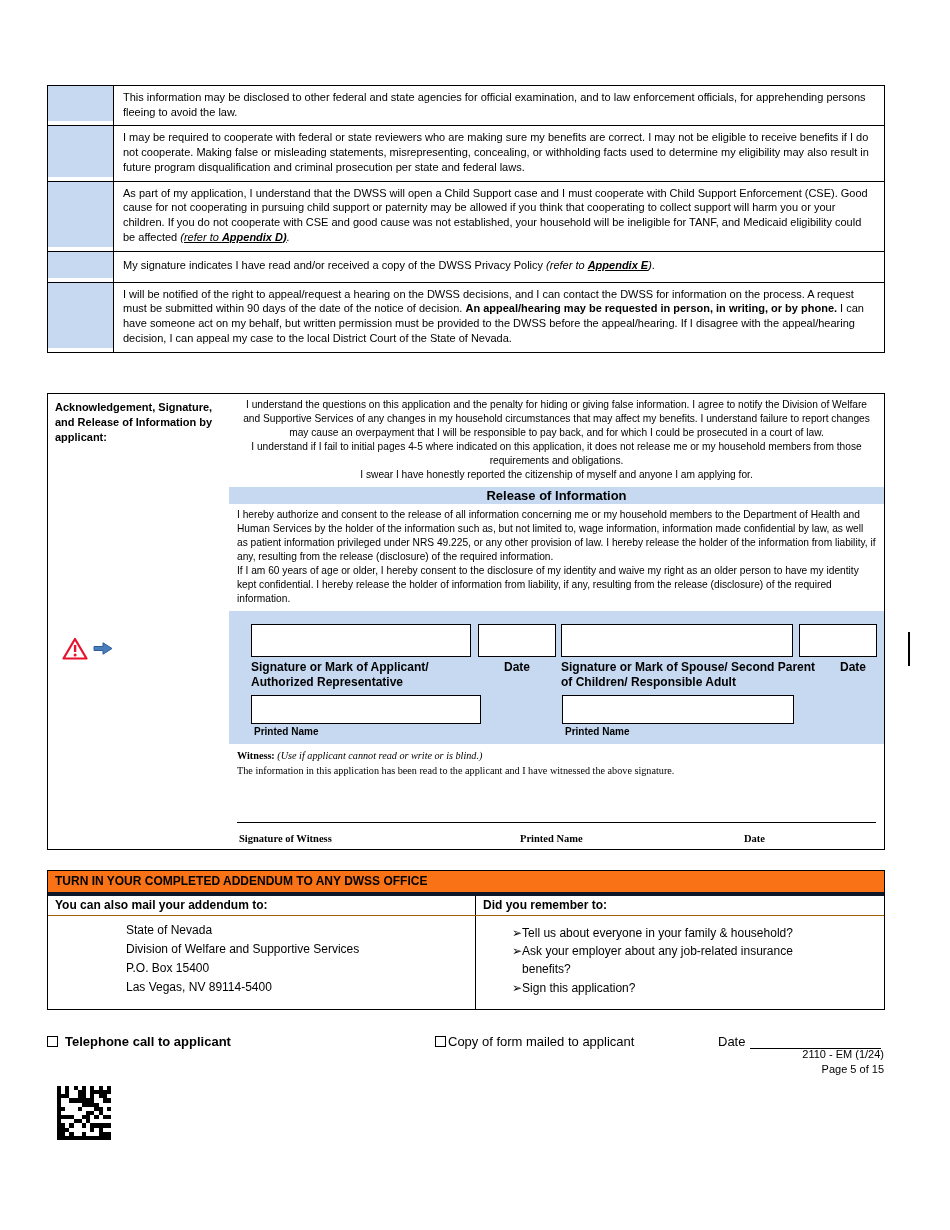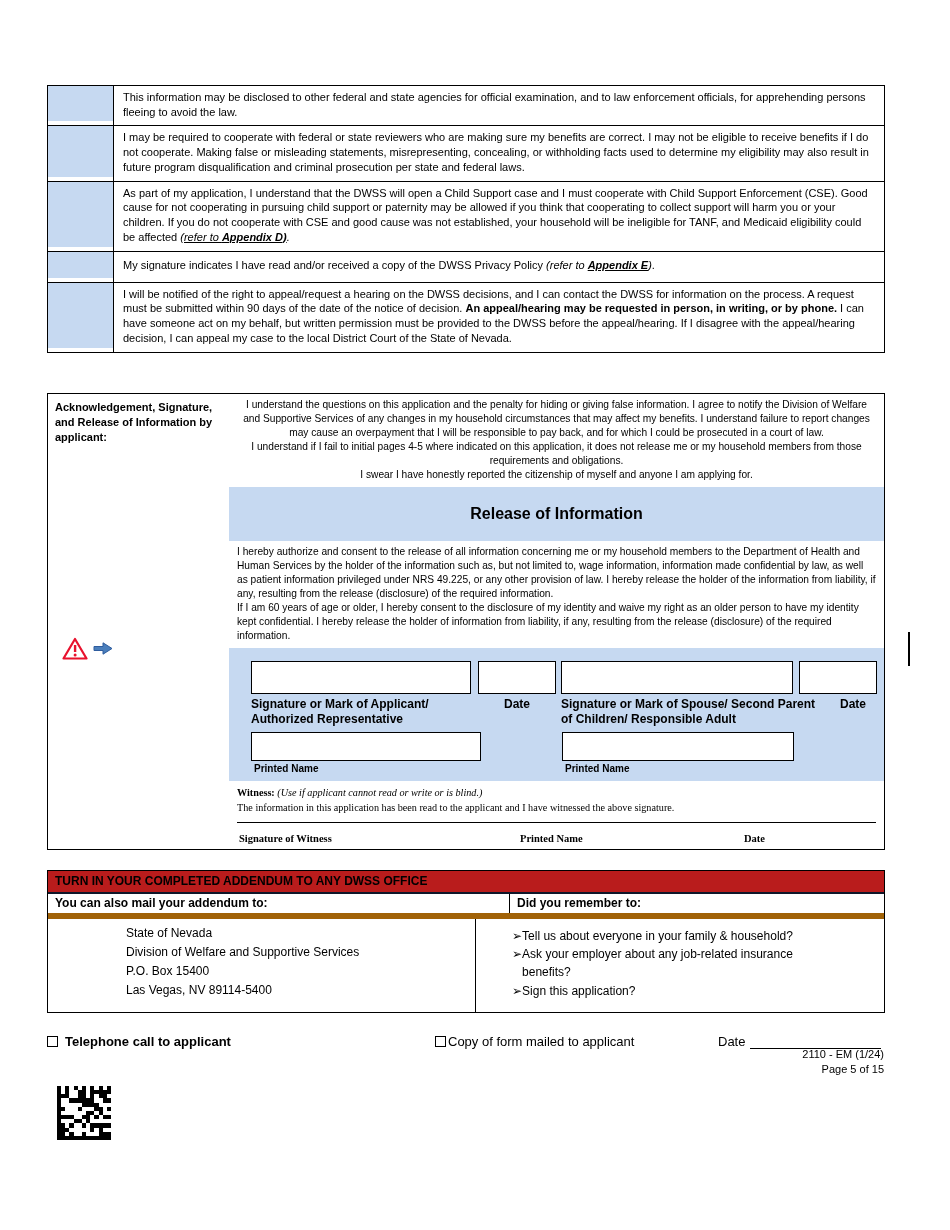--- a/index.html
+++ b/index.html
@@ -14,21 +14,21 @@
   .notice-check { width:66px; min-width:66px; border-right:1px solid #000; position:relative; background:#fff; }
   .check-fill { position:absolute; left:0; right:0; top:0; bottom:4px; background:#c6d9f1; }
   .notice-text { flex:1; padding:4px 9px 6px 9px; font-size:11px; line-height:1.34; display:flex; flex-direction:column; justify-content:center; }
 
   
   .ack-box { position:absolute; left:47px; top:393px; width:838px; height:457px; border:1px solid #000; background:#fff; }
   .ack-label { position:absolute; left:7px; top:6px; width:174px; font-weight:bold; font-size:11px; line-height:1.35; }
   .ack-warning { position:absolute; left:14px; top:243px; display:flex; align-items:center; gap:5px; }
   .ack-right { position:absolute; left:181px; top:0; right:0; bottom:0; display:flex; flex-direction:column; }
   .ack-intro { padding:4px 8px 2px 8px; font-size:10.2px; line-height:1.37;text-align:center; }
-  .release-header { background:#c6d9f1; font-weight:bold; font-size:16px; text-align:center; padding:18px 0; margin-top:3px; }
+  .release-header { background:#c6d9f1; font-weight:bold; font-size:13px; text-align:center; padding:1px 0; margin-top:3px; }
   .release-text { padding:4px 8px 5px 8px; font-size:10.2px; line-height:1.37; }
 
   .sig-block { background:#c6d9f1; padding:13px 7px 3px 22px; margin-top:0; }
   .sigrow1 { display:flex; }
   .sbox { background:#fff; border:1px solid #000; height:33px; }
   .b-sig1 { width:220px; }
   .b-date1 { width:78px; margin-left:7px; }
   .b-sig2 { width:232px; margin-left:5px; }
   .b-date2 { flex:1; margin-left:6px; }
   .siglabels1 { display:flex; font-weight:bold; font-size:12px; line-height:1.28; margin-top:3px; }
@@ -44,22 +44,22 @@
   .l-p2 { padding-left:3px; }
 
   .witness { flex:1; display:flex; flex-direction:column; padding:5px 8px 0 8px; font-size:10.2px; line-height:1.45;font-family:Liberation Serif, serif; }
   .witness-sigline { margin-top:auto; border-top:1px solid #000; display:flex; font-weight:bold; font-size:10.5px; padding:8px 2px 3px 2px; }
   .w1 { width:281px; } .w2 { width:224px; } .w3 { flex:1; }
 
   .change-bar { position:absolute; left:908px; top:632px; width:2px; height:34px; background:#000; }
 
   
   .turnin { position:absolute; left:47px; top:870px; width:838px; border:1px solid #000; background:#fff; }
-  .ti-header { background:#b91c1c; font-weight:bold; font-size:12px; padding:3px 7px 4px 7px; border-bottom:2px solid #0f172a; }
-  .ti-sub { display:flex; border-bottom:6px solid #a16207; font-weight:bold; font-size:12px;gap:34px; }
+  .ti-header { background:#f97316; font-weight:bold; font-size:12px; padding:3px 7px 4px 7px; border-bottom:4px solid #0f172a; }
+  .ti-sub { display:flex; border-bottom:1px solid #a16207; font-weight:bold; font-size:12px; }
   .ti-sub-left { width:427px; padding:2px 7px 3px 7px; }
   .ti-sub-right { flex:1; border-left:1px solid #000; padding:2px 7px 3px 7px; }
   .ti-body { display:flex; }
   .ti-address { width:427px; padding:5px 0 12px 78px; font-size:12px; line-height:1.58; }
   .ti-remember { flex:1; border-left:1px solid #000; padding:8px 12px 10px 36px; font-size:12px; line-height:1.52; }
   .rem-item { display:flex; max-width:332px; }
   .rem-bullet { flex:none; }
 
   
   .footer-checks { position:absolute; left:47px; top:1034px; width:838px; height:22px; font-size:13px; }

